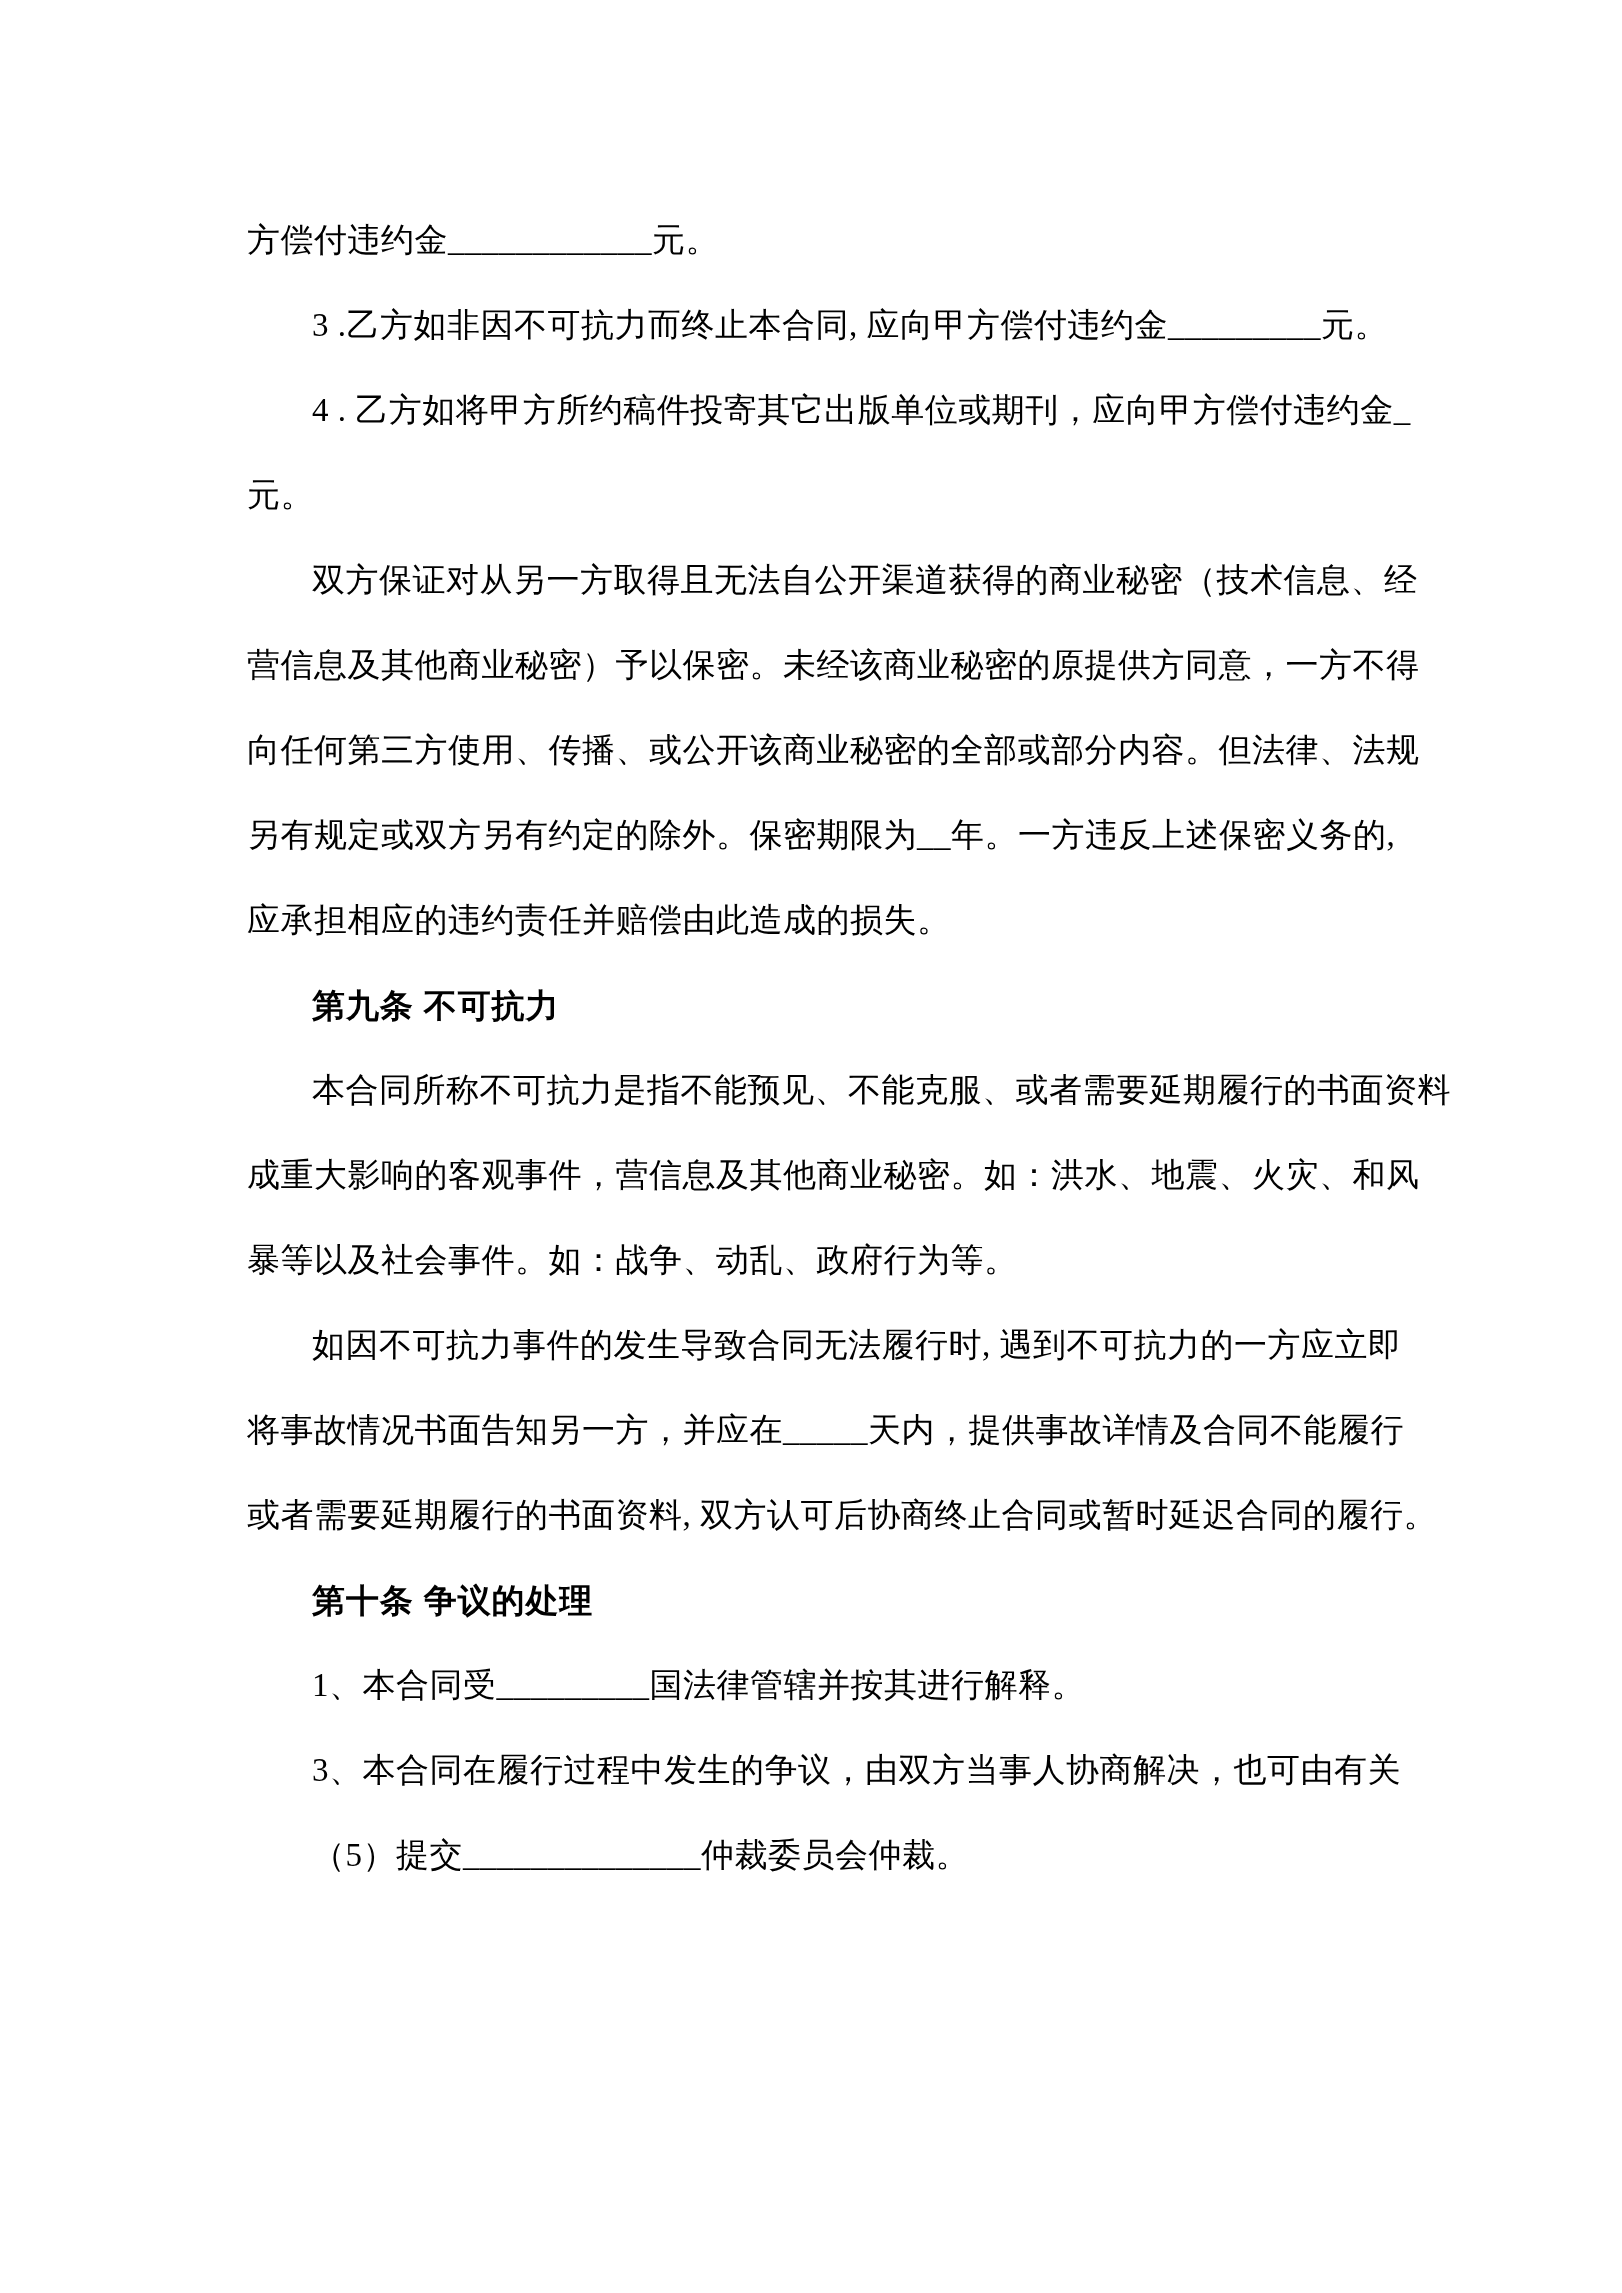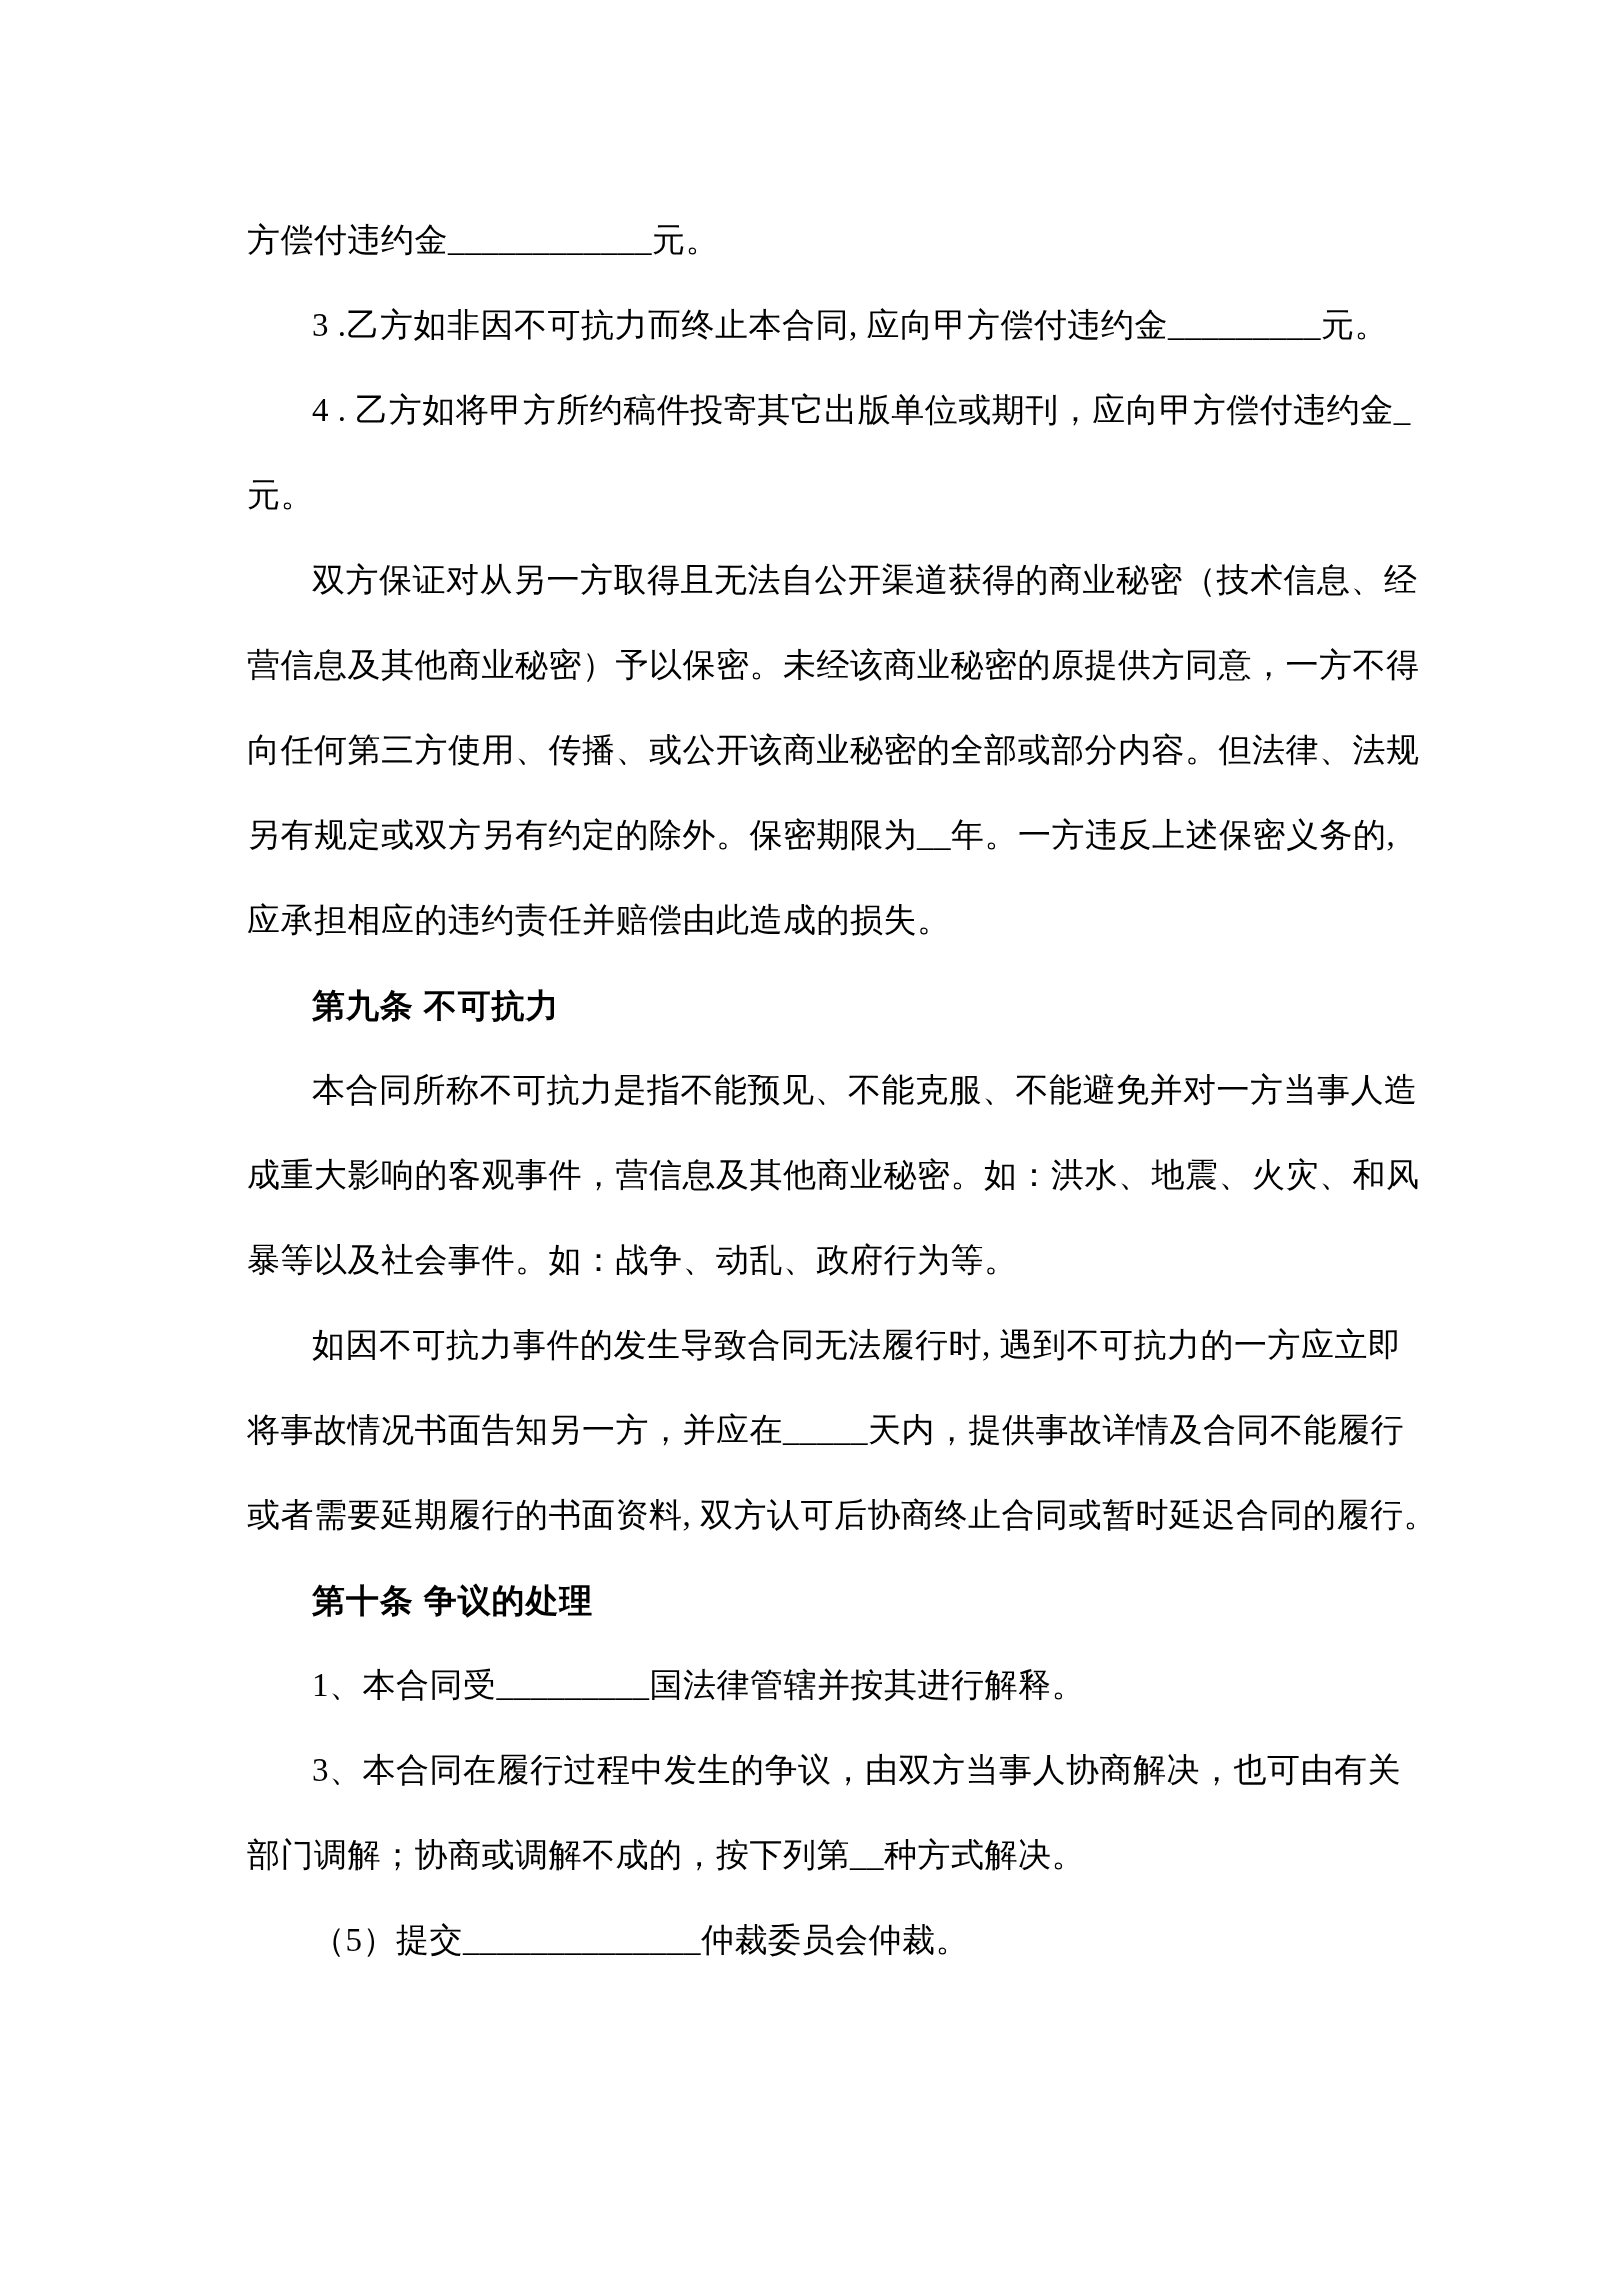--- a/index.html
+++ b/index.html
@@ -54,26 +54,25 @@
     <div class="line">方偿付违约金____________元。</div>
     <div class="line indent">3 .乙方如非因不可抗力而终止本合同, 应向甲方偿付违约金_________元。</div>
     <div class="line indent">4 . 乙方如将甲方所约稿件投寄其它出版单位或期刊，应向甲方偿付违约金_</div>
     <div class="line">元。</div>
     <div class="line indent">双方保证对从另一方取得且无法自公开渠道获得的商业秘密（技术信息、经</div>
     <div class="line">营信息及其他商业秘密）予以保密。未经该商业秘密的原提供方同意，一方不得</div>
     <div class="line">向任何第三方使用、传播、或公开该商业秘密的全部或部分内容。但法律、法规</div>
     <div class="line">另有规定或双方另有约定的除外。保密期限为__年。一方违反上述保密义务的,</div>
     <div class="line">应承担相应的违约责任并赔偿由此造成的损失。</div>
     <div class="line indent heading">第九条 不可抗力</div>
-    <div class="line indent">本合同所称不可抗力是指不能预见、不能克服、不能避免并对一方当事人造</div>
+    <div class="line indent">本合同所称不可抗力是指不能预见、不能克服、或者需要延期履行的书面资料</div>
     <div class="line">成重大影响的客观事件，营信息及其他商业秘密。如：洪水、地震、火灾、和风</div>
     <div class="line">暴等以及社会事件。如：战争、动乱、政府行为等。</div>
     <div class="line indent">如因不可抗力事件的发生导致合同无法履行时, 遇到不可抗力的一方应立即</div>
     <div class="line">将事故情况书面告知另一方，并应在_____天内，提供事故详情及合同不能履行</div>
     <div class="line">或者需要延期履行的书面资料, 双方认可后协商终止合同或暂时延迟合同的履行。</div>
     <div class="line indent heading">第十条 争议的处理</div>
     <div class="line indent">1、本合同受_________国法律管辖并按其进行解释。</div>
     <div class="line indent">3、本合同在履行过程中发生的争议，由双方当事人协商解决，也可由有关</div>
-    <div class="line">部门调解；协商或调解不成的，按下列第__种方式解决。</div>
     <div class="line indent">（5）提交______________仲裁委员会仲裁。</div>
   </div>
 </div>
 
 
 </body></html>

